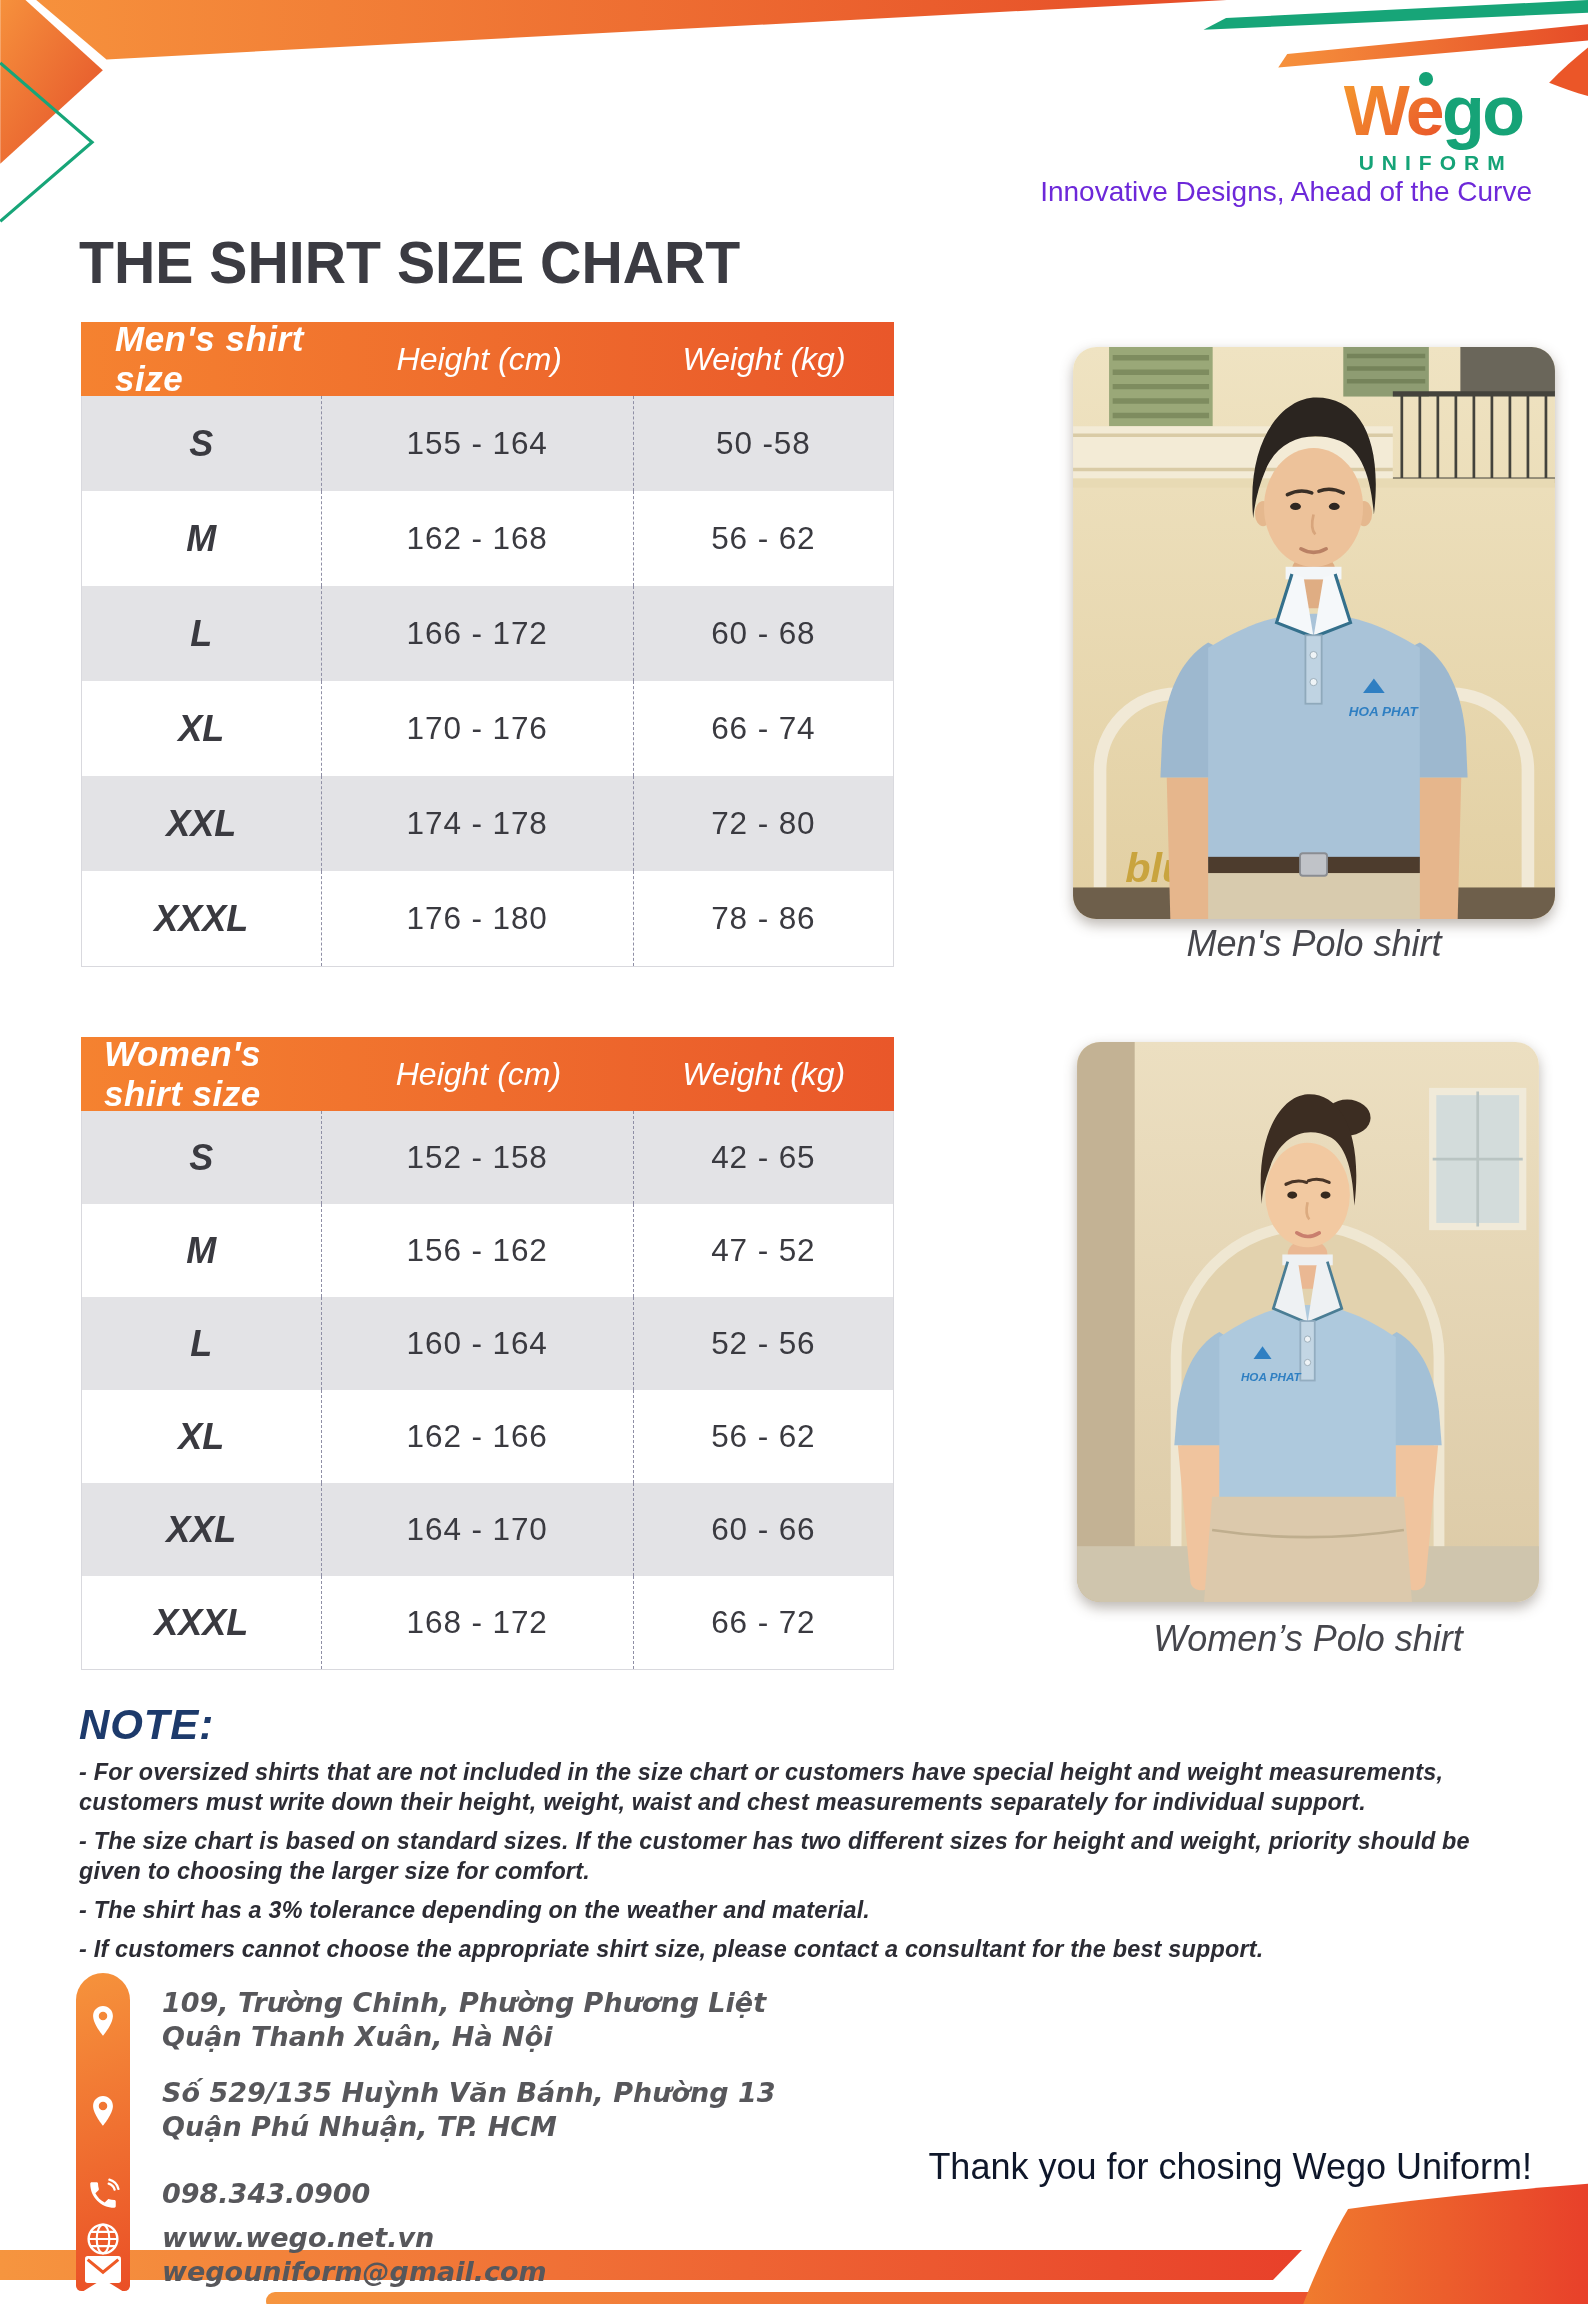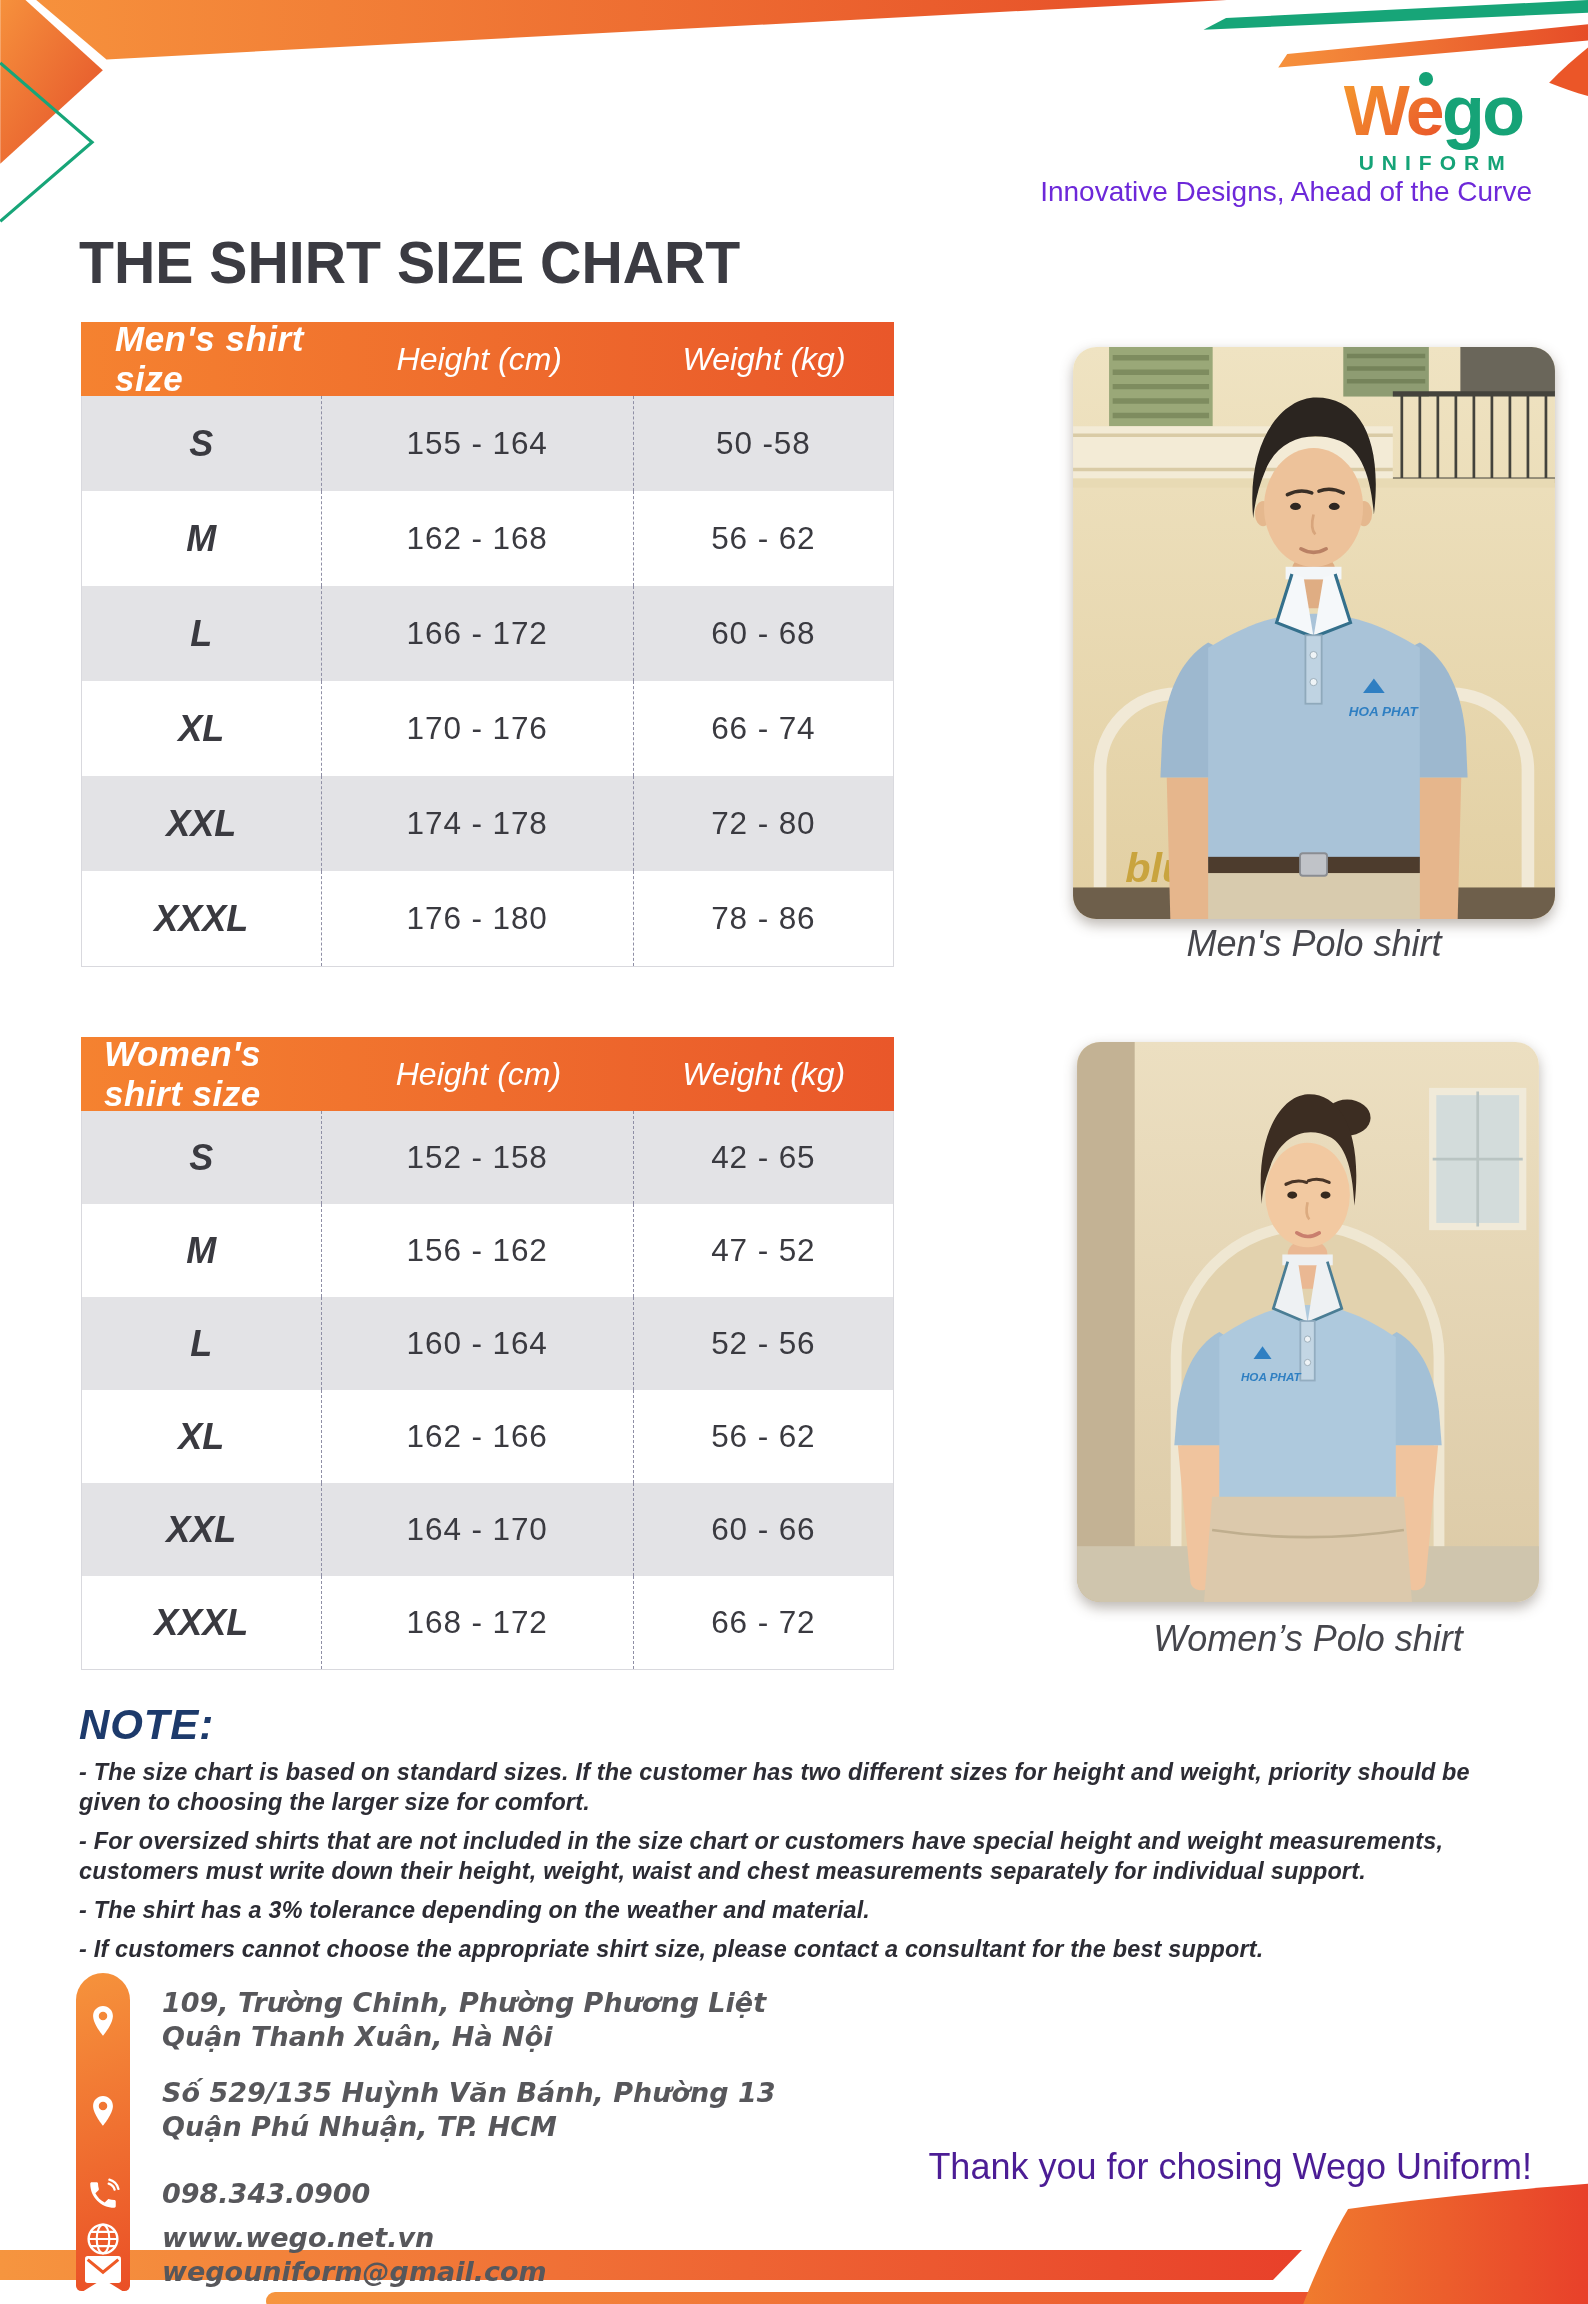--- a/index.html
+++ b/index.html
@@ -59,21 +59,21 @@
 
   
   .pill{position:absolute;left:76px;top:1973px;width:54px;height:318px;z-index:4;
         background:linear-gradient(160deg,#f6933c,#ea4f26);border-radius:27px 27px 5.4px 5.4px;}
   .pill::after{content:"";position:absolute;left:50%;bottom:-0.9px;transform:translateX(-50%);
         width:0;height:0;border-left:21.6px solid transparent;border-right:21.6px solid transparent;
         border-bottom:13.5px solid #ffffff;}
   .contact-icon{position:absolute;z-index:5;}
   .contact-text{position:absolute;left:162px;font-size:27px;font-weight:bold;font-style:italic;
         color:#57575b;line-height:34px;z-index:3;font-family:"DejaVu Sans","Liberation Sans",sans-serif;}
-  .thank-you{position:absolute;top:2146px;right:57px;font-size:36px;color:#4c1d95;z-index:3;}
+  .thank-you{position:absolute;top:2146px;right:57px;font-size:36px;color:#0f172a;z-index:3;}
 
   .stripe-a{position:absolute;left:0;top:2250px;width:1302px;height:30px;z-index:2;
         background:linear-gradient(90deg,#f6953f,#e8402a);
         clip-path:polygon(0 0,100% 0,calc(100% - 29px) 100%,0 100%);}
   .stripe-b{position:absolute;left:266px;top:2292px;width:1323px;height:18px;z-index:2;
         background:linear-gradient(90deg,#f6953f,#e8402a);border-radius:14.4px 0 0 14.4px;}
   .swoosh-br{position:absolute;left:1283px;top:2182px;z-index:2;}
 </style>
 </head>
 <body>
@@ -312,23 +312,23 @@
         <text x="182" y="376" font-size="13" font-weight="bold" font-style="italic" fill="#2f7fc2">HOA PHAT</text>
       </g>
     </svg>
   </div>
   <div class="photo-caption caption-women">Women’s Polo shirt</div>
 
   <div class="notes">
     <div class="notes-heading">NOTE:</div>
     <div class="notes-list">
 
+        <p class="note-item">- For oversized shirts that are not included in the size chart or customers have special height and weight measurements, customers must write down their height, weight, waist and chest measurements separately for individual support.</p>
+
         <p class="note-item">- The size chart is based on standard sizes. If the customer has two different sizes for height and weight, priority should be given to choosing the larger size for comfort.</p>
-
-        <p class="note-item">- For oversized shirts that are not included in the size chart or customers have special height and weight measurements, customers must write down their height, weight, waist and chest measurements separately for individual support.</p>
 
         <p class="note-item">- The shirt has a 3% tolerance depending on the weather and material.</p>
 
         <p class="note-item">- If customers cannot choose the appropriate shirt size, please contact a consultant for the best support.</p>
       </div>
   </div>
 
   <div class="pill"></div>
 
   <svg class="contact-icon" style="left:86px;top:2004px;" width="34" height="38" viewBox="0 0 24 26">

